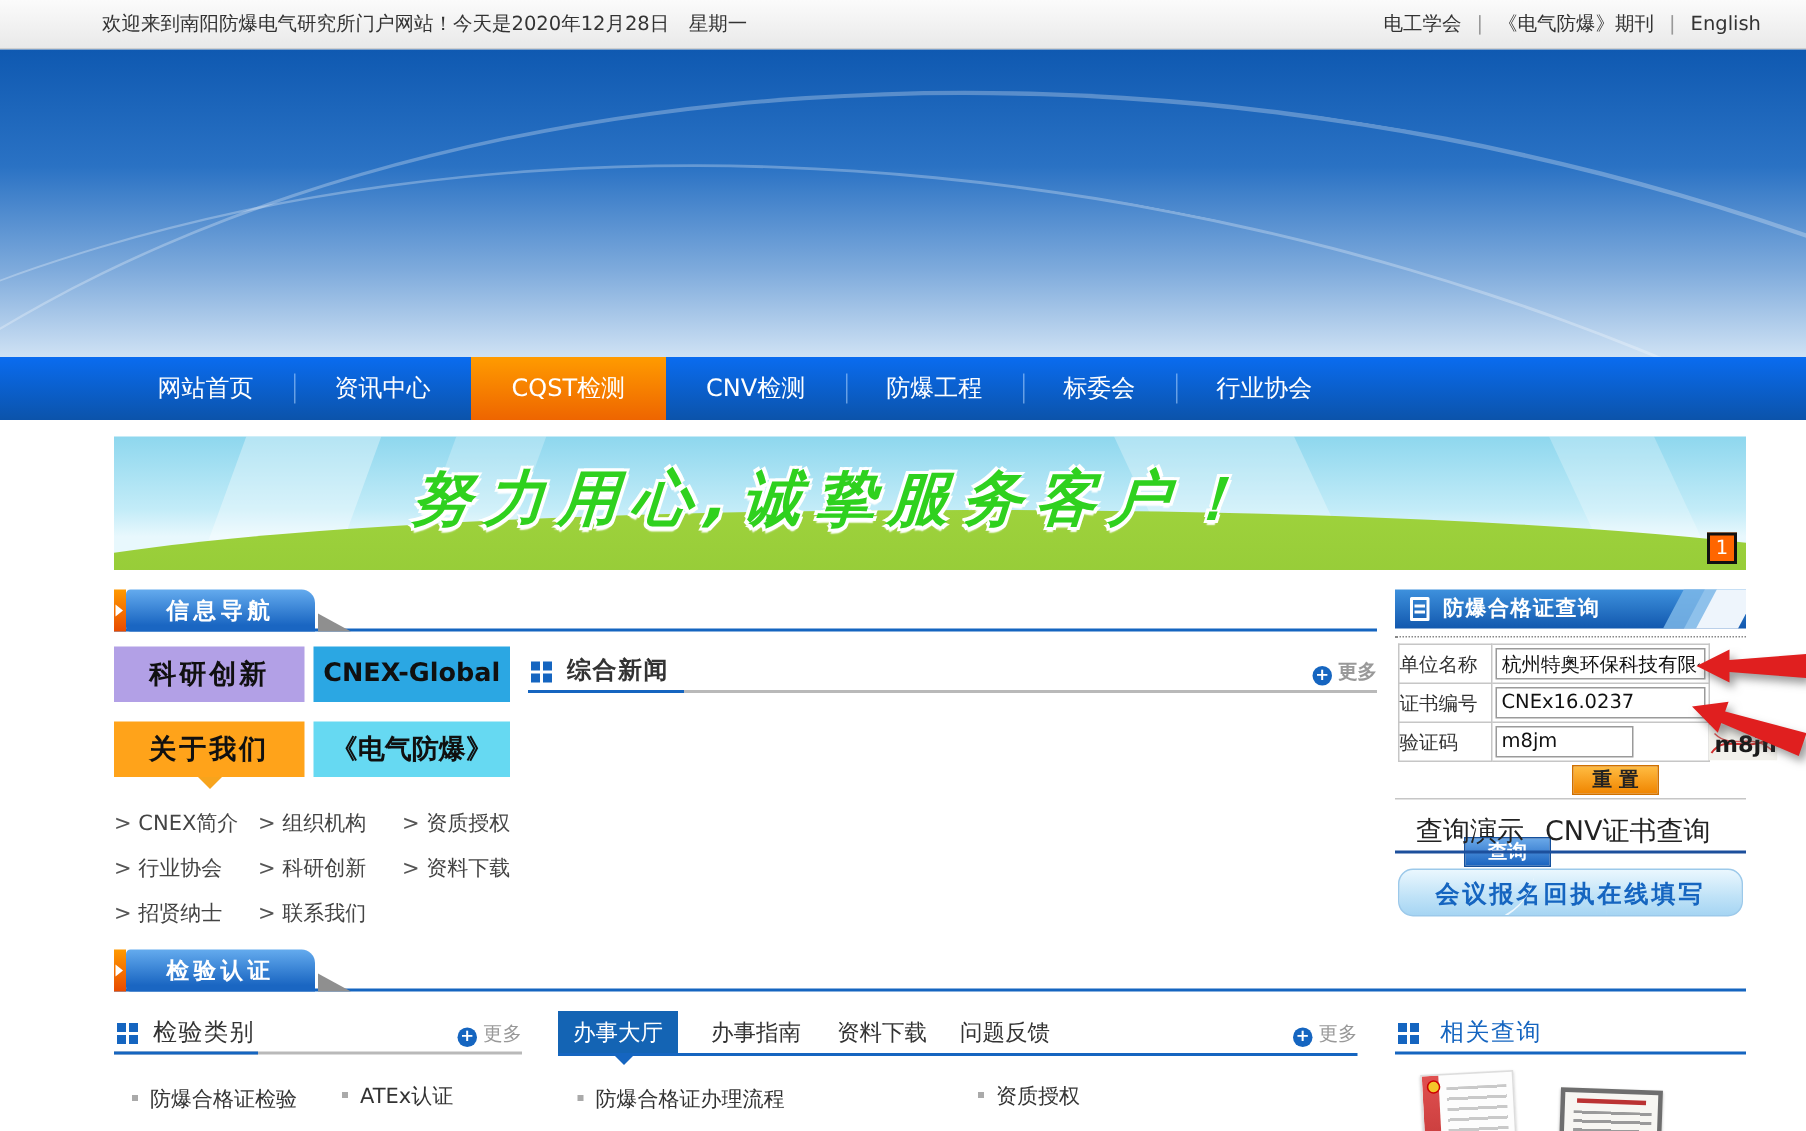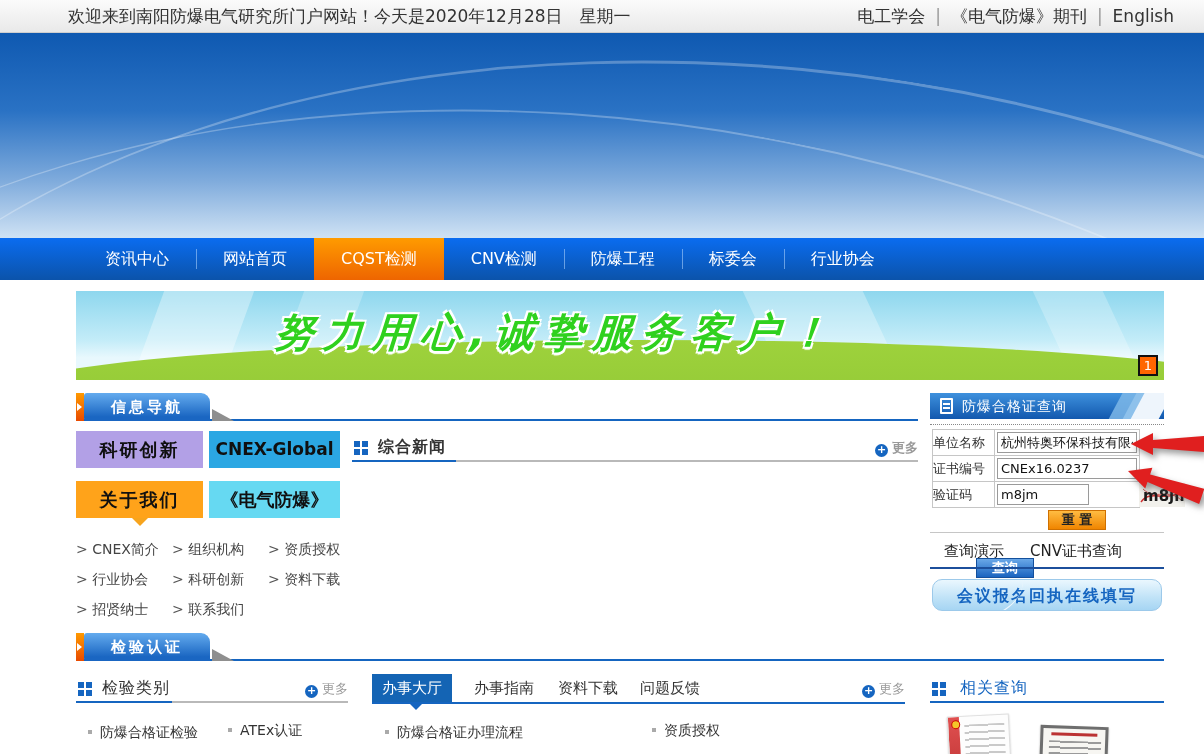--- a/index.html
+++ b/index.html
@@ -2,21 +2,21 @@
 <html><head>
 <meta charset="utf-8">
 <style>
   * { margin:0; padding:0; box-sizing:border-box; }
   body { background:#fff; font-family:"DejaVu Sans","Liberation Sans",sans-serif; }
   #page { position:relative; width:1204px; height:754px; overflow:hidden; background:#fff; }
 
   
   .topbar { position:absolute; left:0; top:0; width:1204px; height:33px;
     background:linear-gradient(180deg,#fbfbfb,#e9e9e9); border-bottom:1px solid #cfcfcf;
-    display:flex; align-items:center; justify-content:space-between; font-size:17px; color:#333; }
+    display:flex; align-items:center; justify-content:space-between; font-size:13px; color:#333; }
   .topbar .welcome { margin-left:68px; }
   .top-links { margin-right:30px; display:flex; align-items:center; }
   .top-links a { color:#333; text-decoration:none; cursor:pointer; }
   .top-links .sep { color:#999; margin:0 10px; }
 
   
   .masthead { position:absolute; left:0; top:33px; width:1204px; height:205px; overflow:hidden;
     background:linear-gradient(180deg,#0f59b1 0%, #2a72c4 38%, #7fabdc 72%, #cfe2f4 100%); }
   .masthead .streak { position:absolute; width:2200px; height:1400px; border-radius:50%;
     border-top:3px solid rgba(255,255,255,.28); }
@@ -87,21 +87,21 @@
   .news-head { left:352px; top:435px; width:566px;font-weight:bold; }
   .news-head .blue-seg { width:104px; border-bottom:1px; }
   .cat-head { left:76px; top:676px; width:272px; }
   .cat-head .blue-seg { width:96px; }
   .rel-head { left:930px; top:676px; width:234px; border-bottom:2px solid #1565c0; }
   .rel-head .title { color:#1565c0; left:30px; }
 
   
   .panel { position:absolute; left:930px; top:393px; width:234px; }
   .panel-head { position:relative; width:234px; height:26px; overflow:hidden;
-    background:linear-gradient(180deg,#3e91dd,#1258ae); color:#fff; font-size:14px; font-weight:normal;
+    background:linear-gradient(180deg,#3e91dd,#1258ae); color:#fff; font-size:14px; font-weight:bold;
     line-height:26px; padding-left:32px; letter-spacing:1px; }
   .panel-head::after { content:""; position:absolute; right:28px; top:-4px; width:22px; height:40px;
     background:#7db7e8; transform:skewX(-28deg); opacity:.85; }
   .panel-head::before { content:""; position:absolute; right:0; top:-4px; width:36px; height:40px;
     background:#eef5fc; transform:skewX(-28deg); }
   .cert-ico { position:absolute; left:10px; top:5px; width:13px; height:16px; border:2px solid #fff; border-radius:1px; background:transparent; z-index:2; }
   .cert-ico::after { content:""; position:absolute; left:1px; top:3px; width:7px; height:2px; background:#fff; box-shadow:0 4px 0 #fff; }
   .dotted { position:absolute; left:0; top:31px; width:234px; border-top:1px dotted #888; }
   table.qform { position:absolute; left:2px; top:36px; width:208px; border-collapse:collapse; }
   table.qform td { border:1px solid #c6c6c6; height:26px; font-size:13px; color:#333; }
@@ -111,21 +111,21 @@
     font-family:"DejaVu Sans","Liberation Sans",sans-serif; color:#111; }
   .qinput.small { width:92px; }
   .captcha { position:absolute; right:-46px; top:1px; cursor:default; }
   .btn-row { position:absolute; left:0; top:117px; width:234px; height:22px; }
   .qbtn { position:absolute; width:58px; height:20px; font-size:13px; font-weight:bold; cursor:pointer;
     font-family:"DejaVu Sans","Liberation Sans",sans-serif; }
   .qbtn.query { left:46px; background:linear-gradient(180deg,#6fagee,#1a64c0); background:linear-gradient(180deg,#6aa8e8,#1a64c0);
     border:1px solid #14509c; color:#fff;margin-top:48px; }
   .qbtn.reset { left:118px; background:linear-gradient(180deg,#ffbc42,#f08500); border:1px solid #cf7000; color:#222; }
   .sepline { position:absolute; left:0; top:139px; width:234px; border-top:1px solid #c6c6c6; }
-  .qlinks { position:absolute; left:0; top:149px; width:234px; height:22px; font-size:15px; color:#222; }
+  .qlinks { position:absolute; left:0; top:149px; width:234px; height:22px; font-size:18px; color:#222; }
   .qlinks a { position:absolute; color:#222; text-decoration:none; cursor:pointer; white-space:nowrap; }
   .qlinks a.demo { left:14px; } .qlinks a.cnv { left:100px; }
   .blueline { position:absolute; left:0; top:174px; width:234px; border-top:2px solid #1c4f9c; }
   .meeting { position:absolute; left:2px; top:186px; width:230px; height:32px; border-radius:10px;
     background:linear-gradient(180deg,#eaf7fe 0%, #bfe2f7 60%, #a6d5f3 100%); border:1px solid #9cc9ea;
     color:#1565c0; font-size:16px; font-weight:bold; text-align:center; line-height:32px; letter-spacing:2px; cursor:pointer; overflow:hidden; }
   .meeting::before { content:""; position:absolute; left:-30px; top:-40px; width:120px; height:80px;
     border-radius:50%; border-bottom:2px solid rgba(255,255,255,.8); }
   .meeting::after { content:""; position:absolute; right:-20px; top:-10px; width:110px; height:70px;
     border-radius:50%; border-bottom:2px solid rgba(255,255,255,.7); }
@@ -180,22 +180,22 @@
       <a>English</a>
     </span>
   </div>
 
   <div class="masthead">
     <div class="streak s1"></div>
     <div class="streak s2"></div>
   </div>
 
   <ul class="nav">
+    <li>网站首页</li>
     <li>资讯中心</li>
-    <li>网站首页</li>
     <li class="active">CQST检测</li>
     <li>CNV检测</li>
     <li>防爆工程</li>
     <li>标委会</li>
     <li>行业协会</li>
   </ul>
 
   <div class="hero">
     <div class="band b1"></div>
     <div class="band b2"></div>

